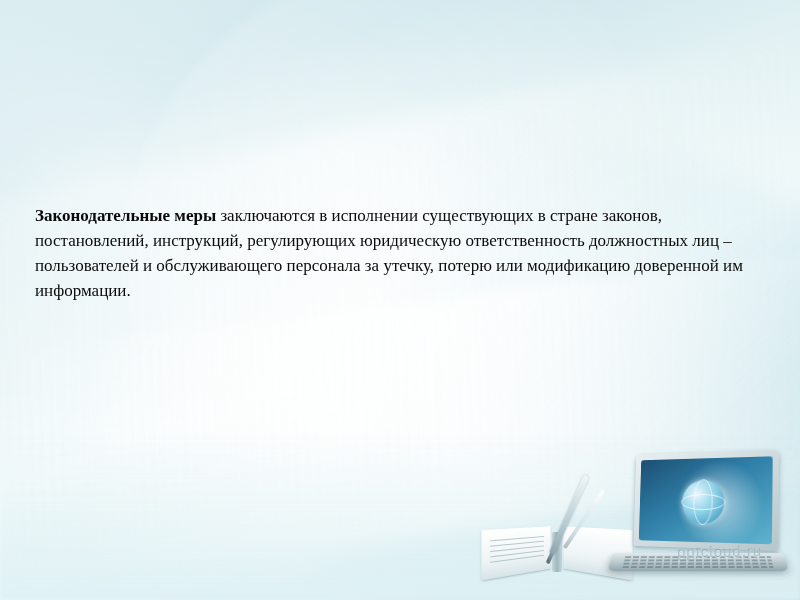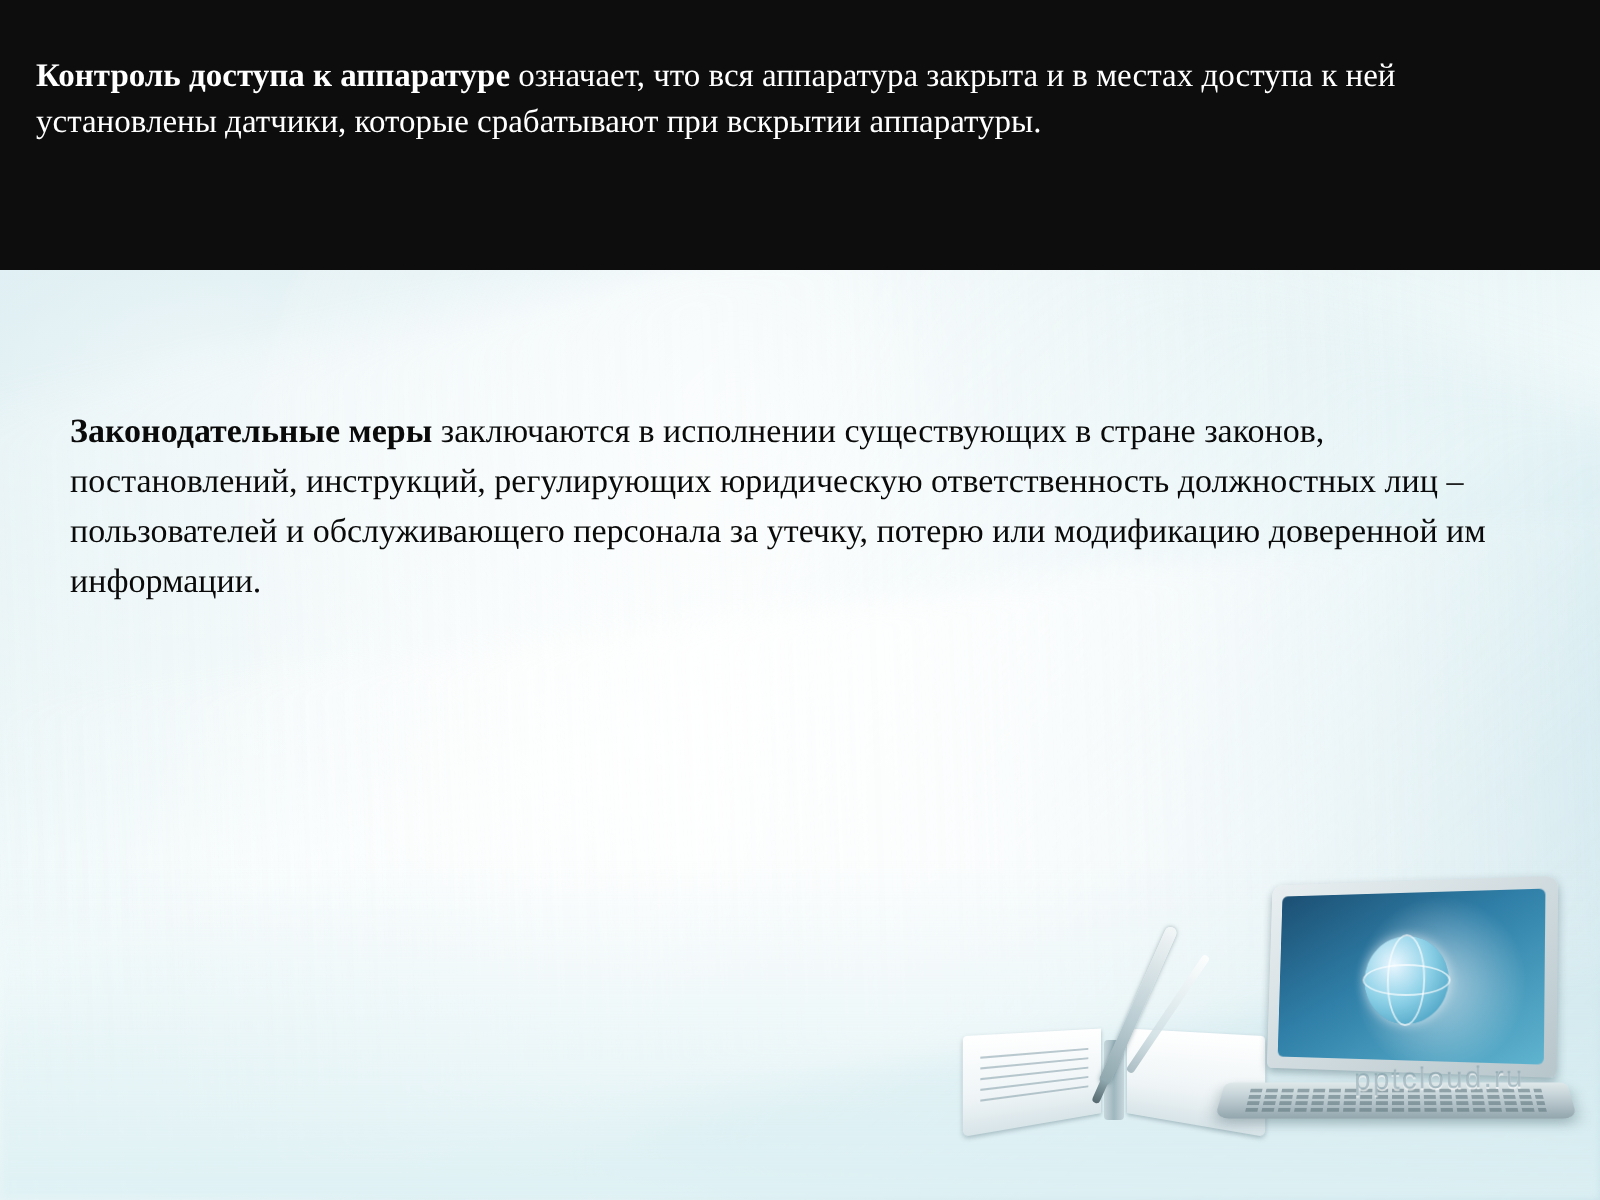--- a/index.html
+++ b/index.html
@@ -104,21 +104,21 @@
     text-align: left;
   }
   .body-block b {
     font-weight: bold;
   }
 
   
   .illustration {
     position: absolute;
     right: 0;
-    bottom: 12px;
+    bottom: 0;
     width: 330px;
     height: 180px;
   }
 
   
   .book {
     position: absolute;
     left: 12px;
     bottom: 26px;
     width: 150px;
@@ -287,23 +287,20 @@
 <body>
 
 <div class="slide">
 
   <div class="ribbon r3"></div>
   <div class="ribbon r4"></div>
   <div class="ribbon r1"></div>
   <div class="ribbon r2"></div>
   <div class="ribbon r5"></div>
 
-  <div class="top-banner">
-    <p><b>Контроль доступа к аппаратуре</b><span> означает, что вся аппаратура закрыта и в местах доступа к ней установлены датчики, которые срабатывают при вскрытии аппаратуры.</span></p>
-  </div>
 
   <div class="body-block">
     <p><b>Законодательные меры</b><span> заключаются в исполнении существующих в стране законов, постановлений, инструкций, регулирующих юридическую ответственность должностных лиц – пользователей и обслуживающего персонала за утечку, потерю или модификацию доверенной им информации.</span></p>
   </div>
 
   <div class="illustration">
 
     <div class="book">
       <div class="page-l">
         <div class="lines">

